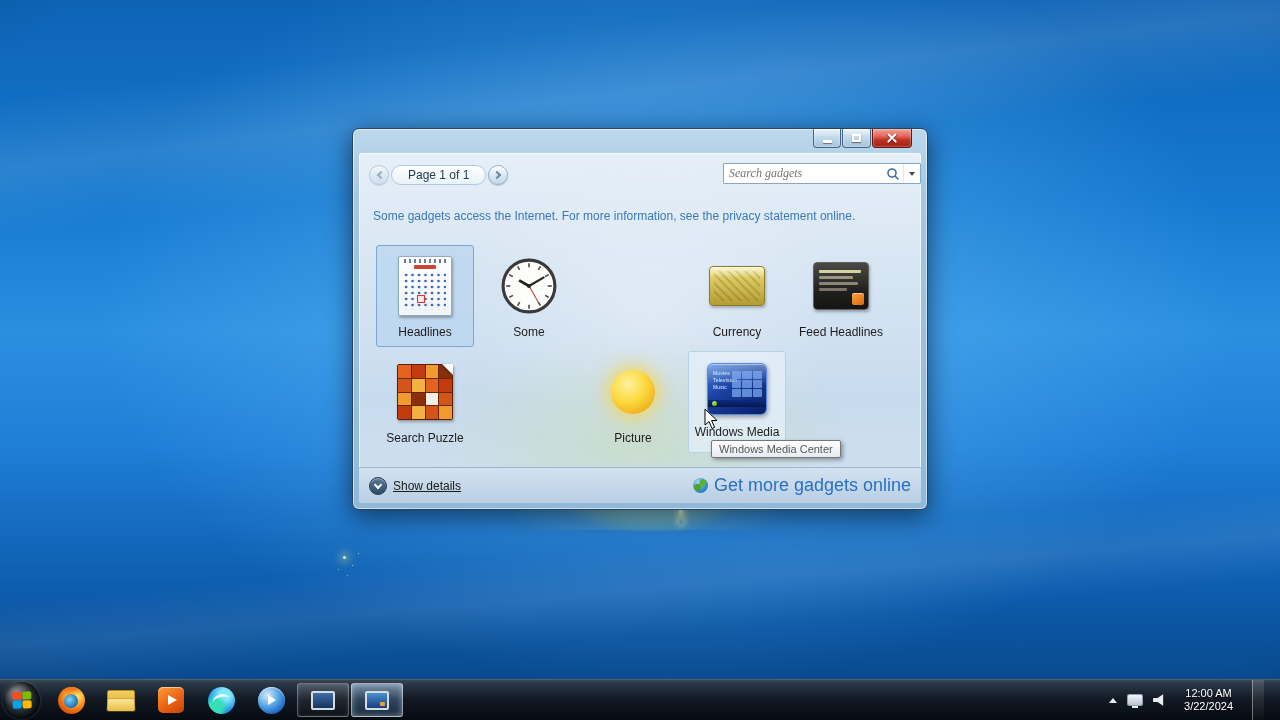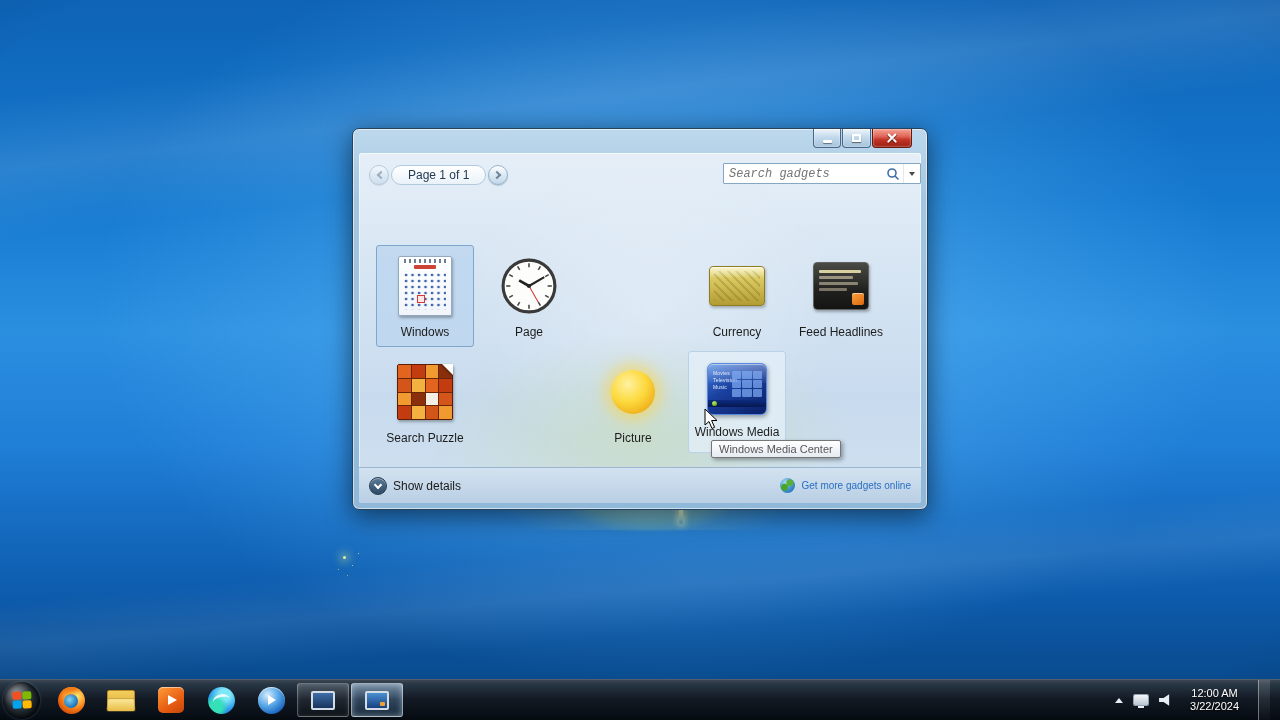--- a/index.html
+++ b/index.html
@@ -57,21 +57,21 @@
     box-shadow:0 1px 1px rgba(0,0,0,.18);}
   .nav-btn.disabled{opacity:.6}
   .chev{width:6px;height:6px;border-left:2px solid #70869c;border-bottom:2px solid #70869c;box-sizing:border-box;}
   .chev.left{transform:rotate(45deg);margin-left:3px}
   .chev.right{transform:rotate(-135deg);margin-right:3px}
   .page-pill{height:20px;margin:0 2px;padding:0 16px;border-radius:10px;box-sizing:border-box;
     border:1px solid #b0c9dd;background:linear-gradient(180deg,#ffffff,#eaf2f9);
     font-size:12px;color:#223b52;display:flex;align-items:center;}
   .search-box{position:absolute;right:0;top:0;width:198px;height:21px;box-sizing:border-box;background:#fff;
     border:1px solid #86a7c4;display:flex;align-items:center;border-radius:1px;}
-  .search-box input{flex:1;border:none;outline:none;background:transparent;font-family:Liberation Mono, monospace;
+  .search-box input{flex:1;border:none;outline:none;background:transparent;font-family:Liberation Serif, serif;
     font-size:12px;font-style:italic;color:#8a8a8a;padding:0 5px;min-width:0;}
   .mag-btn{width:20px;height:19px;display:flex;align-items:center;justify-content:center;}
   .drop-btn{width:16px;height:19px;display:flex;align-items:center;justify-content:center;border-left:1px solid #e2e8ee;}
   .drop-tri{width:0;height:0;border-left:3.5px solid transparent;border-right:3.5px solid transparent;border-top:4px solid #4a4a4a;}
 
   .info-text{position:absolute;left:14px;top:56px;font-size:12px;color:#3b78b8;}
 
   .tile{position:absolute;width:98px;height:102px;box-sizing:border-box;border-radius:3px;border:1px solid transparent;
     display:flex;flex-direction:column;align-items:center;}
   .tile.selected{background:rgba(188,214,239,.8);border-color:#7da7cd;}
@@ -153,29 +153,29 @@
   .g-wmc .band::before{content:'';position:absolute;left:4px;top:1px;width:5px;height:5px;border-radius:50%;
     background:radial-gradient(circle at 35% 30%, #b8e86a, #6fb81e 70%, #4e8c10);}
 
   .gfooter{position:absolute;left:0;right:0;bottom:0;height:36px;border-top:1px solid #9ab6d0;border-radius:0 0 3px 3px;
     background:linear-gradient(180deg,#d3e2f0,#b9cfe4);display:flex;align-items:center;padding:0 10px;box-sizing:border-box;}
   .det-group{display:flex;align-items:center;gap:6px;}
   .det-btn{width:18px;height:18px;border-radius:50%;position:relative;box-sizing:border-box;border:1px solid #24394e;
     background:linear-gradient(180deg,#5a7b99,#2e4a66);box-shadow:inset 0 1px 0 rgba(255,255,255,.45);}
   .det-btn::after{content:'';position:absolute;left:5px;top:4px;width:6px;height:6px;box-sizing:border-box;
     border-right:2px solid #fff;border-bottom:2px solid #fff;transform:rotate(45deg);}
-  .det-label{font-size:12px;color:#1a1a1a;}
+  .det-label{font-size:12px;color:#1a1a1a;text-decoration:underline;}
   .more-group{margin-left:auto;display:flex;align-items:center;gap:6px;}
   .globe{width:15px;height:15px;border-radius:50%;position:relative;overflow:hidden;
     background:radial-gradient(circle at 35% 30%, #a8d8f2, #3f8fd0 55%, #1b5fa8 100%);}
   .globe::after{content:'';position:absolute;inset:0;
     background-image:
       radial-gradient(circle at 30% 62%, #4aa32a 0 3px, transparent 4px),
       radial-gradient(circle at 66% 32%, #58b035 0 3px, transparent 4px);}
-  .more-link{font-size:10px;color:#2a70c2;}
+  .more-link{font-size:18px;color:#2a70c2;}
 
   .tooltip{position:absolute;left:352px;top:287px;padding:2px 7px;border-radius:2px;border:1px solid #767676;
     background:linear-gradient(#ffffff,#e6ebf2);font-size:11px;color:#575757;white-space:nowrap;
     box-shadow:2px 2px 4px rgba(0,0,0,.35);z-index:6;}
 
   .cursor{position:absolute;left:704px;top:408px;z-index:50;pointer-events:none;}
 
   
   .taskbar{position:absolute;left:0;right:0;bottom:0;height:40px;display:flex;align-items:center;z-index:40;
     background:linear-gradient(180deg, rgba(140,160,180,.38) 0%, rgba(45,60,76,.88) 10%, rgba(18,26,36,.94) 48%, rgba(6,10,16,.97) 100%), #0a1016;
@@ -215,21 +215,21 @@
   .appb i{width:0;height:0;border-top:5px solid transparent;border-bottom:5px solid transparent;border-left:8px solid #fff;margin-left:2px;}
   .tb-win{width:52px;height:34px;margin:0 1px;border-radius:3px;box-sizing:border-box;border:1px solid rgba(255,255,255,.3);
     background:linear-gradient(rgba(255,255,255,.18),rgba(255,255,255,.06) 50%,rgba(255,255,255,.02));
     display:flex;align-items:center;justify-content:center;box-shadow:inset 0 0 4px rgba(255,255,255,.15);}
   .tb-win.active{background:linear-gradient(rgba(195,228,255,.5),rgba(125,185,240,.28) 50%,rgba(85,145,205,.22));
     border-color:rgba(255,255,255,.55);box-shadow:inset 0 0 6px rgba(220,240,255,.5);}
   .win-ico{width:24px;height:19px;box-sizing:border-box;border:2px solid #d4dde6;border-radius:2px;
     background:linear-gradient(#3f6ea8,#17345c);}
   .win-ico.gal{background:linear-gradient(#4a90d0,#173f80);position:relative;}
   .win-ico.gal::after{content:'';position:absolute;right:2px;bottom:2px;width:5px;height:4px;background:#f0a030;border-radius:1px;}
-  .tray{margin-left:auto;display:flex;align-items:center;gap:11px;height:100%;padding-right:10px;}
+  .tray{margin-left:auto;display:flex;align-items:center;gap:11px;height:100%;padding-right:16px;}
   .tray-up{width:0;height:0;border-left:4px solid transparent;border-right:4px solid transparent;border-bottom:5px solid #e8eef4;}
   .net{width:14px;height:10px;position:relative;border-radius:1px;
     background:linear-gradient(#f4f6f8,#b9c5d0);box-shadow:0 0 0 1px #8fa0af;}
   .net::after{content:'';position:absolute;left:4px;bottom:-3px;width:6px;height:2px;background:#e8eef4;}
   .vol{width:14px;height:12px;background:#e8eef4;
     clip-path:polygon(0 33%,32% 33%,72% 2%,72% 98%,32% 67%,0 67%);}
   .tb-clock{color:#fff;font-size:11px;line-height:13px;text-align:center;text-shadow:0 1px 2px rgba(0,0,0,.85);padding:0 6px;}
   .show-desktop{width:11px;height:40px;margin-left:2px;border-left:1px solid rgba(255,255,255,.4);
     background:linear-gradient(rgba(255,255,255,.14),rgba(255,255,255,.02));}
 </style>
@@ -275,31 +275,32 @@
                 <circle cx="6" cy="6" r="4" fill="none" stroke="#3f6fa5" stroke-width="1.6"></circle>
                 <line x1="9" y1="9" x2="12.5" y2="12.5" stroke="#3f6fa5" stroke-width="1.6"></line>
               </svg>
           </span>
           <span class="drop-btn">
               <span class="drop-tri"></span>
             </span>
         </div>
       </div>
 
+      <div class="info-text">Some gadgets access the Internet.  For more information, see the privacy statement online.</div>
 
       <div class="tile r1 c1 selected">
         <div class="icon-wrap">
           <div class="g-cal">
             <i class="spiral"></i>
               <i class="mon"></i>
             <i class="grid"></i>
               <i class="today"></i>
           </div>
         </div>
-        <div class="tile-label">Windows</div>
+        <div class="tile-label">Headlines</div>
       </div>
 
       <div class="tile r1 c2">
         <div class="icon-wrap">
           <svg width="58" height="58" viewBox="0 0 56 56">
             <circle cx="28" cy="28" r="26.5" fill="#c9c9c9"></circle>
             <circle cx="28" cy="28" r="25" fill="#fdfdfb" stroke="#3a3a3a" stroke-width="3"></circle>
             <g stroke="#444" stroke-width="1.5">
               <line x1="28" y1="6" x2="28" y2="10"></line>
                 <line x1="28" y1="6" x2="28" y2="10" transform="rotate(30 28 28)"></line>
@@ -313,21 +314,21 @@
                 <line x1="28" y1="6" x2="28" y2="10" transform="rotate(270 28 28)"></line>
               <line x1="28" y1="6" x2="28" y2="10" transform="rotate(300 28 28)"></line>
                 <line x1="28" y1="6" x2="28" y2="10" transform="rotate(330 28 28)"></line>
             </g>
             <line x1="28" y1="28" x2="28" y2="17" stroke="#222" stroke-width="2.6" transform="rotate(-60 28 28)"></line>
             <line x1="28" y1="28" x2="28" y2="11" stroke="#222" stroke-width="2" transform="rotate(60 28 28)"></line>
             <line x1="28" y1="28" x2="28" y2="10" stroke="#c33" stroke-width="1" transform="rotate(150 28 28)"></line>
             <circle cx="28" cy="28" r="2" fill="#222"></circle>
           </svg>
         </div>
-        <div class="tile-label">Page</div>
+        <div class="tile-label">Some</div>
       </div>
 
 
       <div class="tile r1 c5">
         <div class="icon-wrap">
           <div class="g-feed">
             <span class="line l1"></span>
               <span class="line l2"></span>
             <span class="line l3"></span>
               <span class="line l4"></span>

